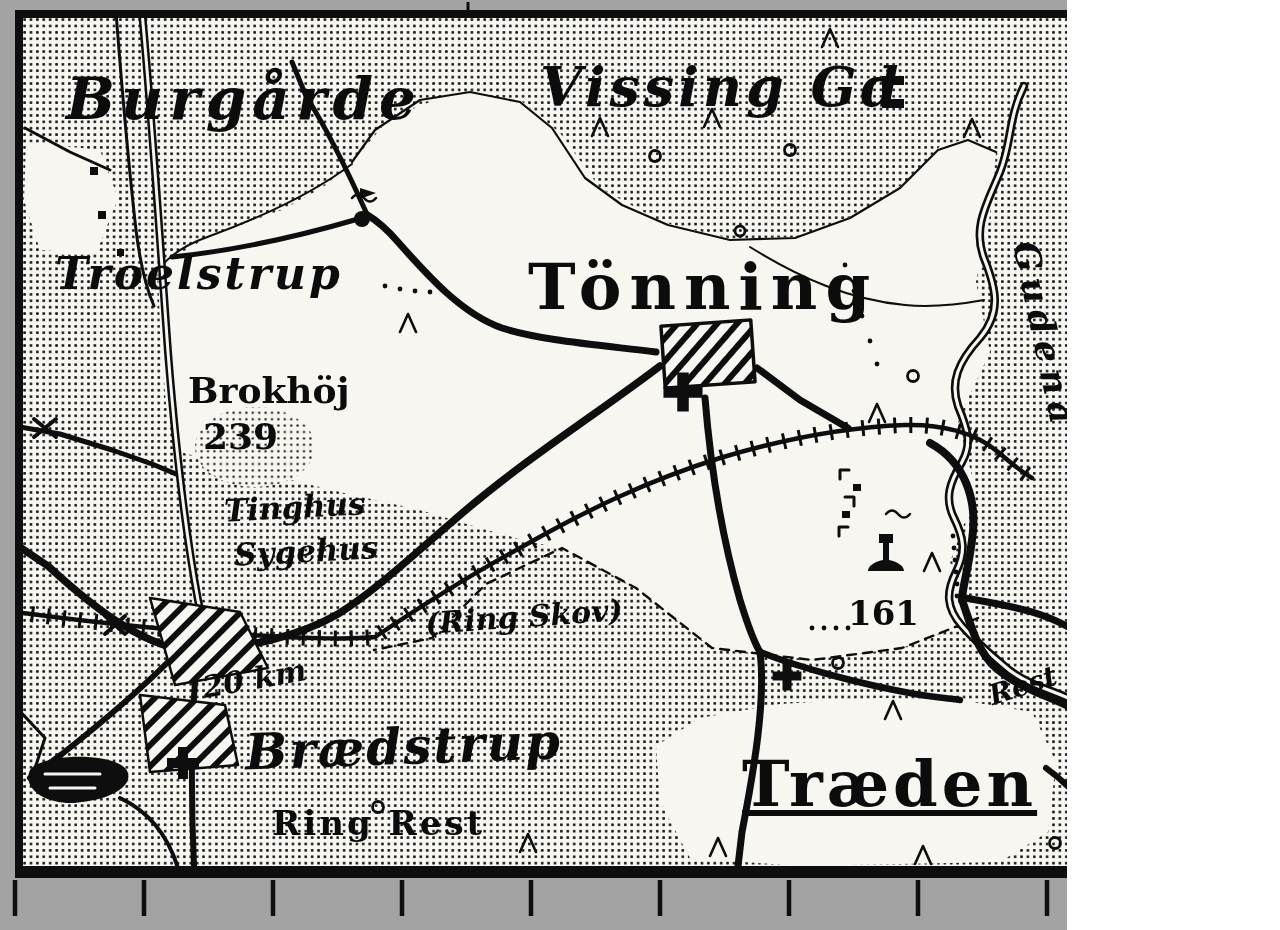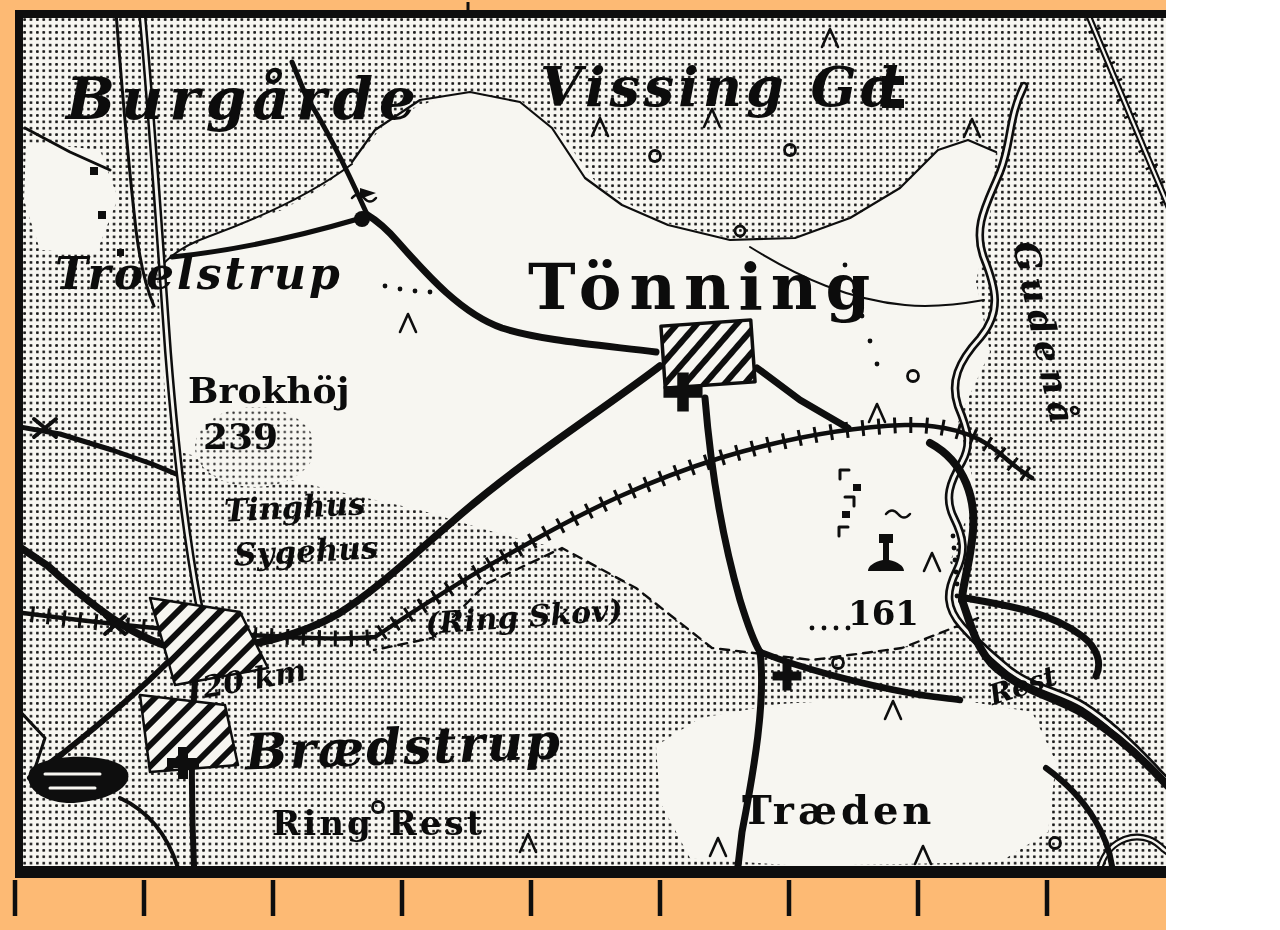--- a/index.html
+++ b/index.html
@@ -1,16 +1,16 @@
 <!DOCTYPE html>
 <html><head>
 <meta charset="utf-8">
 <style>
   html,body{margin:0;padding:0;background:#ffffff;}
-  .canvas{position:relative;width:1166px;height:930px;background:#fdba74;overflow:hidden;
+  .canvas{position:relative;width:1067px;height:930px;background:#a3a3a3;overflow:hidden;
           font-family:"DejaVu Serif","Liberation Serif",serif;}
   
   .halftone{position:absolute;left:15px;top:10px;width:1250px;height:868px;
             background-color:#f7f6f1;
             background-image:radial-gradient(circle,#1c1c1c 1.2px,rgba(0,0,0,0) 1.55px);
             background-size:6.4px 6.4px;z-index:1;}
   .features{position:absolute;left:0;top:0;z-index:2;}
   .frame{position:absolute;left:15px;top:10px;width:1250px;height:868px;box-sizing:border-box;
          border:8px solid #0e0e0e;border-bottom-width:12px;z-index:5;pointer-events:none;}
   .lbl{position:absolute;color:#0c0c0c;font-weight:bold;white-space:nowrap;z-index:3;
@@ -211,17 +211,17 @@
   <div class="lbl" style="left:528px;top:255px;font-size:64px;letter-spacing:8px;">Tönning</div>
   <div class="lbl" style="left:203px;top:418px;font-size:36px;">239</div>
   <div class="lbl it" style="left:224px;top:492px;font-size:31px;transform:rotate(-3deg);">Tinghus</div>
   <div class="lbl it" style="left:234px;top:536px;font-size:31px;transform:rotate(-3deg);">Sygehus</div>
   <div class="lbl it" style="left:1042px;top:238px;font-size:35px;letter-spacing:7px;transform:rotate(78deg);transform-origin:left top;">Gudenå</div>
   <div class="lbl it" style="left:425px;top:602px;font-size:30px;transform:rotate(-4deg);">(Ring Skov)</div>
   <div class="lbl" style="left:848px;top:596px;font-size:34px;">161</div>
   <div class="lbl it" style="left:202px;top:664px;font-size:30px;transform:rotate(-10deg);">20 km</div>
   <div class="lbl it" style="left:245px;top:722px;font-size:50px;letter-spacing:2px;transform:rotate(-2deg);">Brædstrup</div>
   <div class="lbl" style="left:272px;top:806px;font-size:34px;letter-spacing:3px;">Ring Rest</div>
-  <div class="lbl" style="left:742px;top:790px;font-size:40px;letter-spacing:4px;">Træden</div>
+  <div class="lbl" style="left:742px;top:752px;font-size:64px;letter-spacing:4px;text-decoration:underline;">Træden</div>
   <div class="lbl it" style="left:988px;top:672px;font-size:28px;transform:rotate(-18deg);">Rest</div>
 
   <div class="frame"></div>
 </div>
 
 </body></html>

